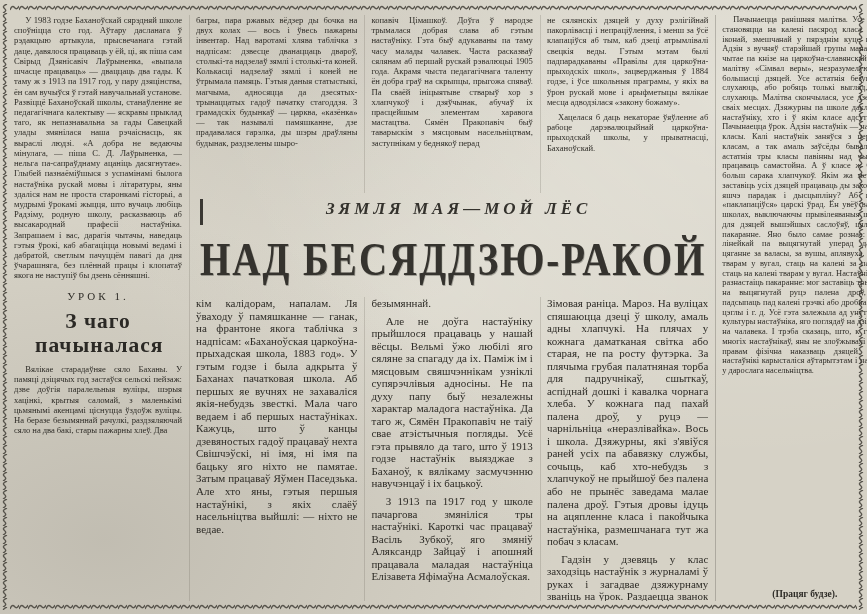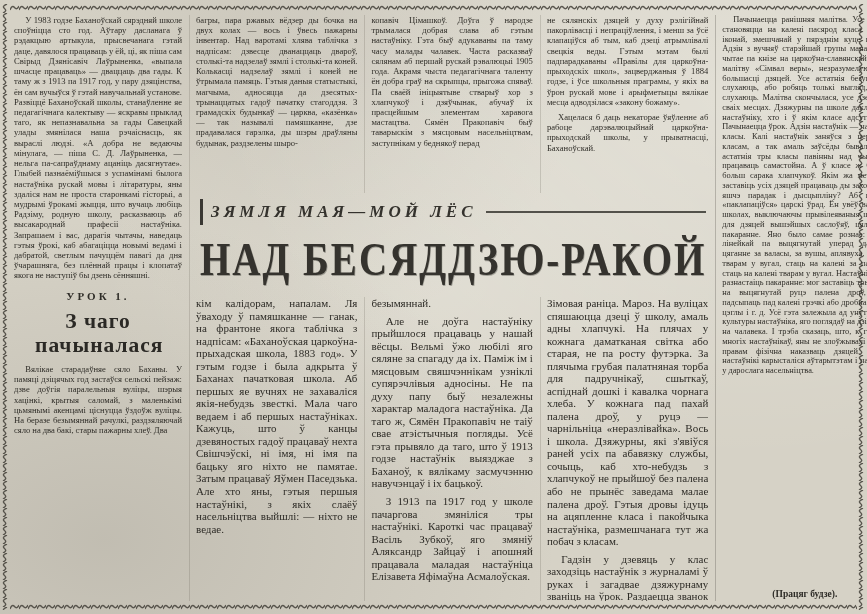--- a/index.html
+++ b/index.html
@@ -43,42 +43,42 @@
 
   .body{font-size:8.6px;line-height:1.19;text-align:justify;word-spacing:-0.2px;}
   .body p{margin:0;text-indent:1.3em;}
   .body p + p{margin-top:5px;}
   .cont p:first-child{text-indent:0;}
   .mid-bottom .body{font-size:11px;line-height:1.14;}
   .c5 .body{font-size:8.4px;line-height:1.16;flex:1;overflow:hidden;}
 
   
   .band{height:104px;flex:none;position:relative;padding:6px 2px 0 4px;box-sizing:border-box;}
-  .kicker-row{display:flex;align-items:center;border-left:3px solid #3a3833;padding-left:8px;height:26px;}
+  .kicker-row{display:flex;align-items:center;border-left:3px solid #3a3833;padding-left:8px;height:26px;flex-direction:column;}
   .kicker{
     font-style:italic;font-weight:bold;
     font-size:17px;letter-spacing:4px;
     color:#34322d;white-space:nowrap;
   }
   .kicker-rule{flex:1;border-top:2.5px solid #3a3833;margin-left:10px;opacity:.85;}
   .headline{
     margin-top:8px;
     font-weight:bold;
     font-size:39px;
     letter-spacing:2px;
     white-space:nowrap;
     color:#35332e;
     transform:scaleY(1.18);
     transform-origin:top left;
     text-shadow:0.6px 0.6px 0 rgba(50,48,44,.35);
   }
 
   
   .lesson-head{text-align:center;margin:9px 0 7px 0;}
-  .lesson-label{font-weight:bold;font-size:11px;letter-spacing:3px;margin-bottom:7px;}
+  .lesson-label{font-weight:normal;font-size:11px;letter-spacing:3px;margin-bottom:7px;}
   .lesson-title{
     font-weight:bold;font-size:21.5px;line-height:1.12;
     letter-spacing:1px;color:#2b2925;
     max-width:126px;margin:0 auto;
   }
   .footer-note{
     flex:none;text-align:center;font-weight:bold;font-size:9.5px;
     padding:3px 0 2px 0;
   }
 </style>

